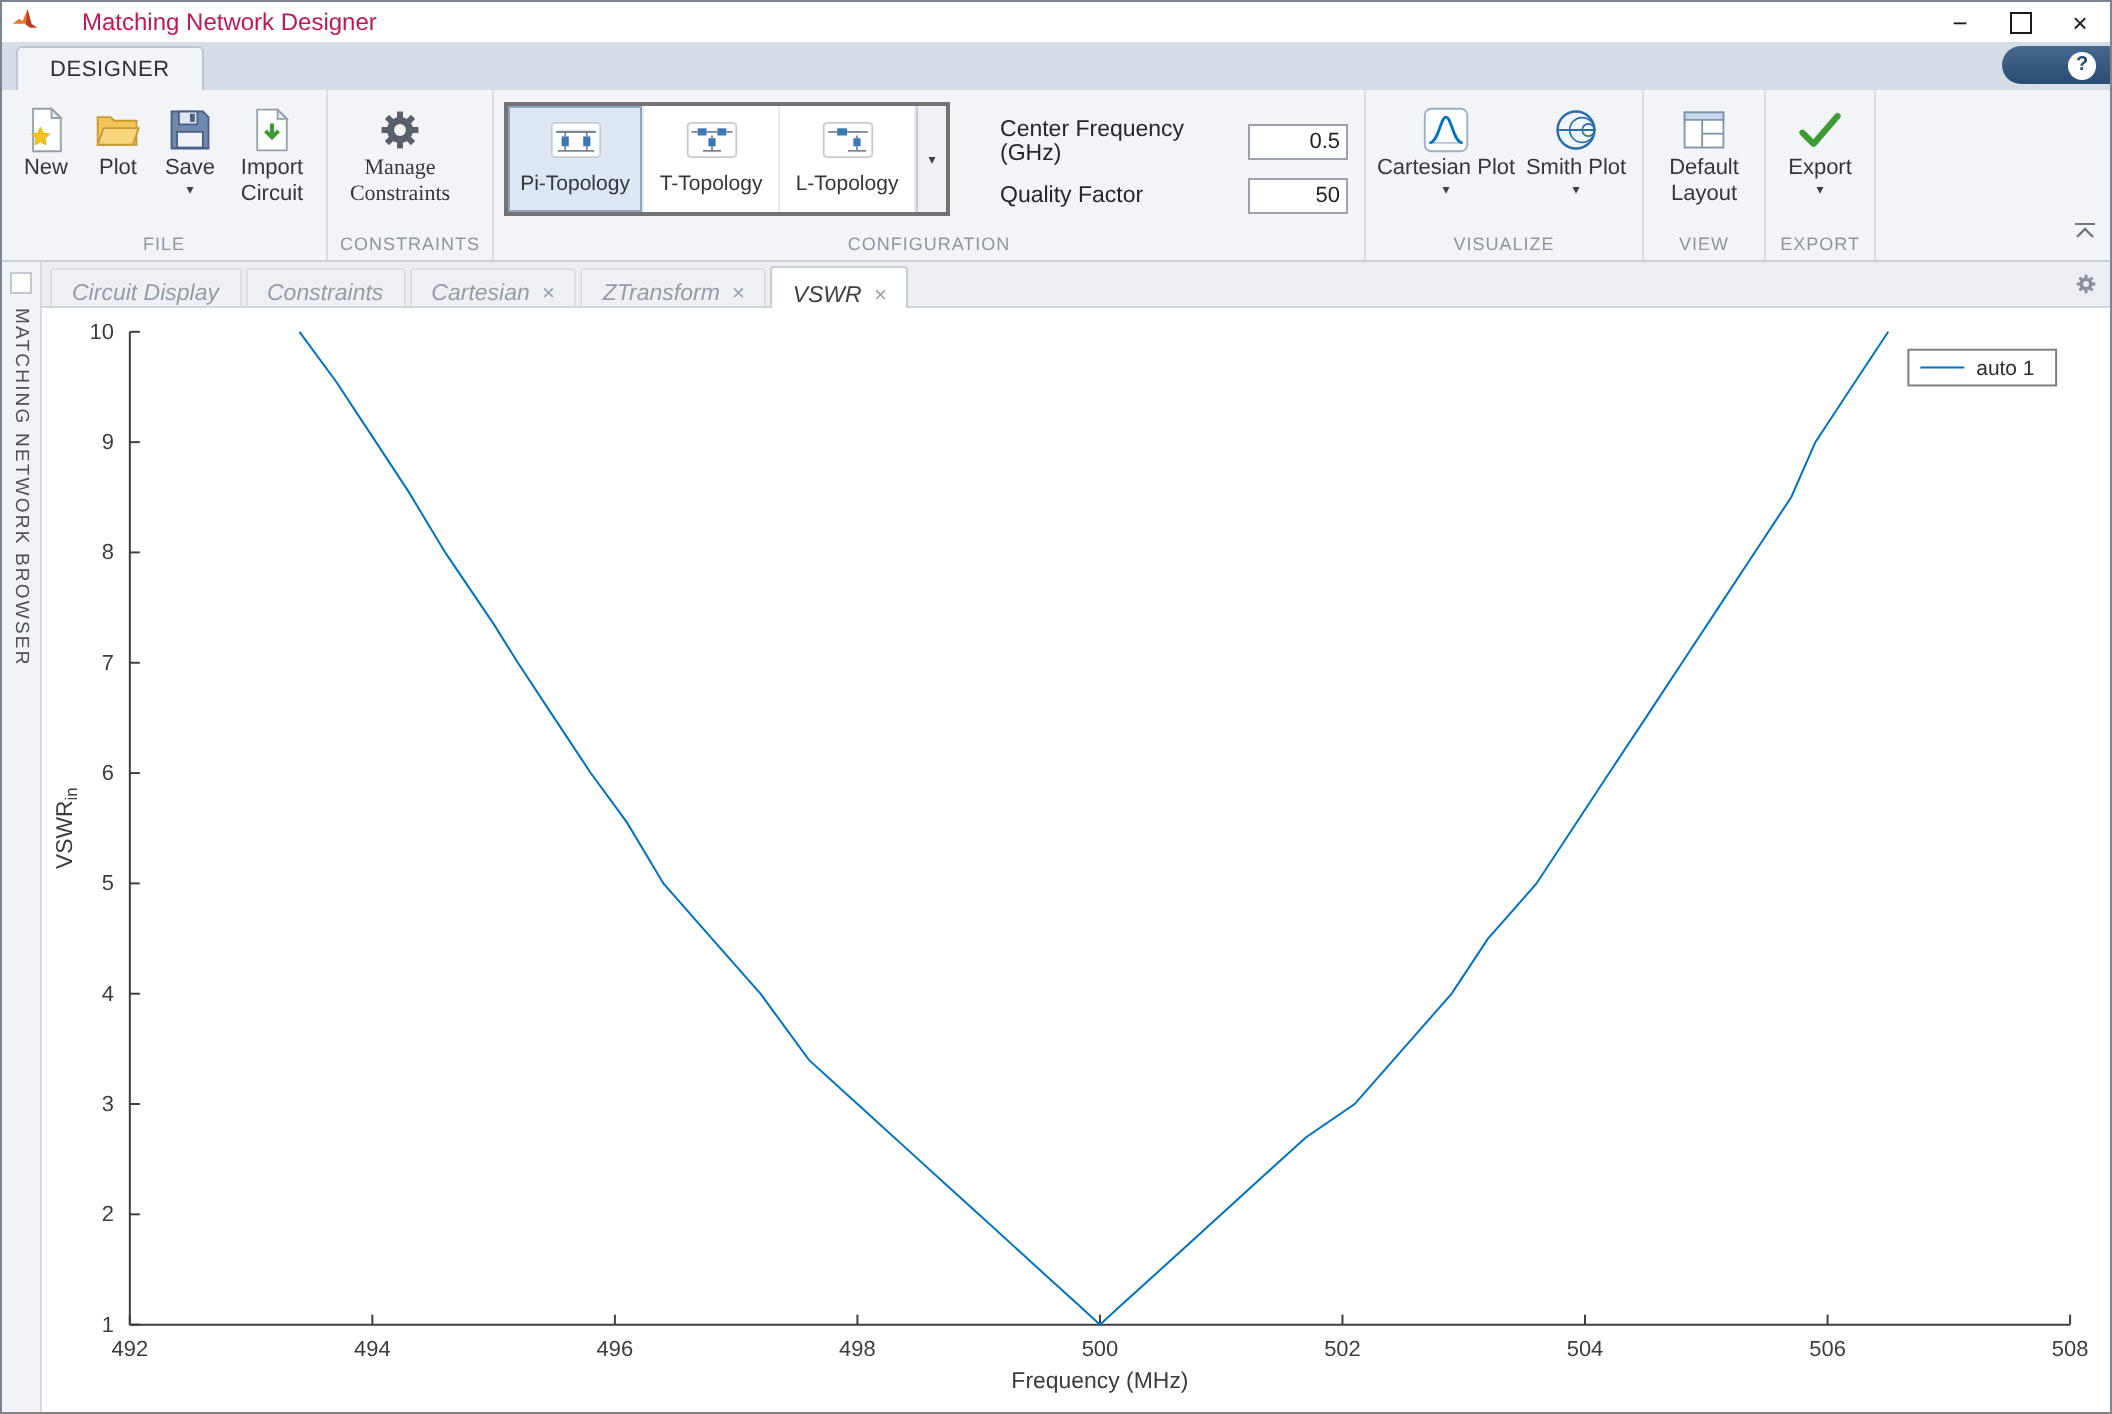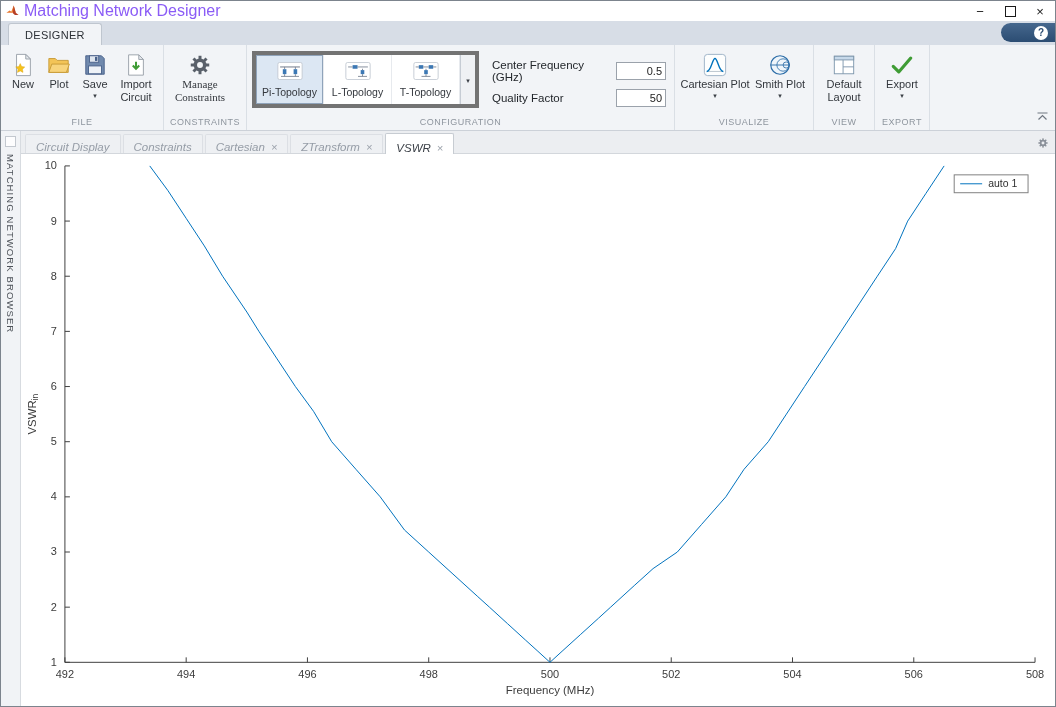--- a/index.html
+++ b/index.html
@@ -1,40 +1,40 @@
 <!DOCTYPE html>
 <html><head>
 <meta charset="utf-8">
 <style>
   html,body{margin:0;padding:0;background:#fff;font-family:"Liberation Sans",sans-serif;}
   .window{width:1056px;height:707px;box-sizing:border-box;border:1px solid #7c848d;display:flex;flex-direction:column;background:#fff;overflow:hidden;}
   
   .titlebar{height:20px;flex:0 0 20px;display:flex;align-items:center;padding-left:5px;gap:5px;background:#fff;}
-  .titlebar .title{font-size:16px;color:#8b5cf6;}
+  .titlebar .title{font-size:12px;color:#be185d;margin-left:17px;}
   .win-controls{margin-left:auto;display:flex;height:100%;}
   .wc{width:30px;display:flex;align-items:center;justify-content:center;font-size:13px;color:#1a1a1a;cursor:default;}
   .maxbox{display:inline-block;width:9px;height:9px;border:1px solid #1a1a1a;}
   
   .tabstrip{height:24px;flex:0 0 24px;background:#d7dde6;display:flex;align-items:flex-end;position:relative;}
   .ribbon-tab{margin-left:7px;padding:5px 16px 4px;font-size:11px;letter-spacing:.3px;color:#2c3036;background:#f2f4f7;border:1px solid #bfc6cf;border-bottom:none;border-radius:3px 3px 0 0;}
   .help-pill{position:absolute;right:0;top:2px;width:54px;height:19px;border-radius:10px 0 0 10px;background:linear-gradient(#46688e,#2b4c72);display:flex;align-items:center;justify-content:flex-end;padding-right:7px;box-sizing:border-box;}
   .help-circle{width:14px;height:14px;border-radius:50%;background:#fff;color:#2b4c72;font-size:10px;font-weight:bold;display:flex;align-items:center;justify-content:center;}
   
   .ribbon{height:85px;flex:0 0 85px;background:#f2f4f7;border-bottom:1px solid #ccd1d8;display:flex;position:relative;}
   .group{display:flex;flex-direction:column;border-right:1px solid #dadfe5;padding:3px 4px 0 4px;}
   .group-content{flex:1;display:flex;align-items:flex-start;}
   .group-label{font-size:9px;color:#8e959e;text-align:center;padding:2px 2px 3px;letter-spacing:.5px;white-space:nowrap;}
   .btn{display:flex;flex-direction:column;align-items:center;width:36px;padding-top:3px;cursor:default;}
   .btn .icon{height:27px;display:flex;align-items:center;justify-content:center;}
   .blabel{font-size:11px;color:#33373d;text-align:center;line-height:1.15;}
   .btn.w46{width:46px;} .btn.w56{width:56px;} .btn.w64{width:64px;font-family:Liberation Serif, serif;} .btn.w72{width:72px;} .btn.w58{width:58px;} .btn.w52{width:52px;}
   .caret{font-size:7px;color:#3c4047;line-height:1;margin-top:1px;}
   .btn.disabled .blabel{color:#a9afb8;}
   
-  .gallery{margin:3px 4px 0 1px;height:57px;background:#fff;border:4px solid #737373;display:flex;box-sizing:border-box;}
+  .gallery{margin:3px 16px 0 1px;height:57px;background:#fff;border:2px solid #737373;display:flex;box-sizing:border-box;}
   .topo{width:67px;display:flex;flex-direction:column;align-items:center;justify-content:center;gap:4px;font-size:10.5px;color:#33373d;border-right:1px solid #e7eaee;}
   .topo .tlabel2{font-size:10.5px;color:#33373d;}
   .topo.selected{background:#dce7f3;box-shadow:inset 0 0 0 1px #8fa3ba;}
   .gallery-arrow{width:14px;background:#eff1f4;border-left:1px solid #c6ccd4;display:flex;align-items:center;justify-content:center;}
   .params{display:flex;flex-direction:column;gap:6px;padding:11px 4px 0 9px;}
   .param{display:flex;align-items:center;}
   .plabel{width:124px;font-size:11.5px;color:#23272c;}
   .pinput{width:42px;height:16px;border:1px solid #9ba2ab;font:11px "Liberation Sans",sans-serif;padding:0 3px;background:#fff;color:#222;text-align:right;}
   .collapse-ribbon{position:absolute;right:7px;bottom:5px;cursor:default;}
   .ribbon-spacer{flex:1;border-right:none;}
@@ -168,47 +168,47 @@
                   <line x1="20" y1="13.5" x2="20" y2="16" stroke="#7b8594"></line>
                   <line x1="4" y1="16" x2="24" y2="16" stroke="#7b8594"></line>
                 </svg>
             </span>
             <span class="tlabel2">Pi-Topology</span>
           </div>
           <div class="topo">
             <span>
               <svg viewBox="0 0 28 20" width="26" height="18">
                   <rect x="0.5" y="0.5" width="27" height="19" rx="2" fill="#fff" stroke="#c3cad2"></rect>
-                  <line x1="3" y1="5.5" x2="8" y2="5.5" stroke="#7b8594"></line>
-                  <rect x="8" y="3.5" width="5.5" height="4" fill="#3c78b4"></rect>
-                  <line x1="13.5" y1="5.5" x2="25" y2="5.5" stroke="#7b8594"></line>
-                  <line x1="19" y1="7.5" x2="19" y2="9" stroke="#7b8594"></line>
-                  <rect x="17" y="9" width="4" height="4.5" fill="#3c78b4"></rect>
-                  <line x1="19" y1="13.5" x2="19" y2="16" stroke="#7b8594"></line>
-                  <line x1="14" y1="16" x2="24" y2="16" stroke="#7b8594"></line>
-                </svg>
-            </span>
-            <span class="tlabel2">L-Topology</span>
-          </div>
-          <div class="topo">
-            <span>
-              <svg viewBox="0 0 28 20" width="26" height="18">
-                  <rect x="0.5" y="0.5" width="27" height="19" rx="2" fill="#fff" stroke="#c3cad2"></rect>
                   <line x1="2.5" y1="5.5" x2="6" y2="5.5" stroke="#7b8594"></line>
                   <rect x="6" y="3.5" width="5" height="4" fill="#3c78b4"></rect>
                   <line x1="11" y1="5.5" x2="17" y2="5.5" stroke="#7b8594"></line>
                   <rect x="17" y="3.5" width="5" height="4" fill="#3c78b4"></rect>
                   <line x1="22" y1="5.5" x2="25.5" y2="5.5" stroke="#7b8594"></line>
                   <line x1="14" y1="7.5" x2="14" y2="9" stroke="#7b8594"></line>
                   <rect x="12" y="9" width="4" height="4.5" fill="#3c78b4"></rect>
                   <line x1="14" y1="13.5" x2="14" y2="16" stroke="#7b8594"></line>
                   <line x1="9" y1="16" x2="19" y2="16" stroke="#7b8594"></line>
                 </svg>
             </span>
             <span class="tlabel2">T-Topology</span>
+          </div>
+          <div class="topo">
+            <span>
+              <svg viewBox="0 0 28 20" width="26" height="18">
+                  <rect x="0.5" y="0.5" width="27" height="19" rx="2" fill="#fff" stroke="#c3cad2"></rect>
+                  <line x1="3" y1="5.5" x2="8" y2="5.5" stroke="#7b8594"></line>
+                  <rect x="8" y="3.5" width="5.5" height="4" fill="#3c78b4"></rect>
+                  <line x1="13.5" y1="5.5" x2="25" y2="5.5" stroke="#7b8594"></line>
+                  <line x1="19" y1="7.5" x2="19" y2="9" stroke="#7b8594"></line>
+                  <rect x="17" y="9" width="4" height="4.5" fill="#3c78b4"></rect>
+                  <line x1="19" y1="13.5" x2="19" y2="16" stroke="#7b8594"></line>
+                  <line x1="14" y1="16" x2="24" y2="16" stroke="#7b8594"></line>
+                </svg>
+            </span>
+            <span class="tlabel2">L-Topology</span>
           </div>
           <div class="gallery-arrow">
             <span class="caret">▾</span>
           </div>
         </div>
         <div class="params">
           <div class="param">
             <span class="plabel">Center Frequency (GHz)</span>
             <input class="pinput" value="0.5" style="">
           </div>

